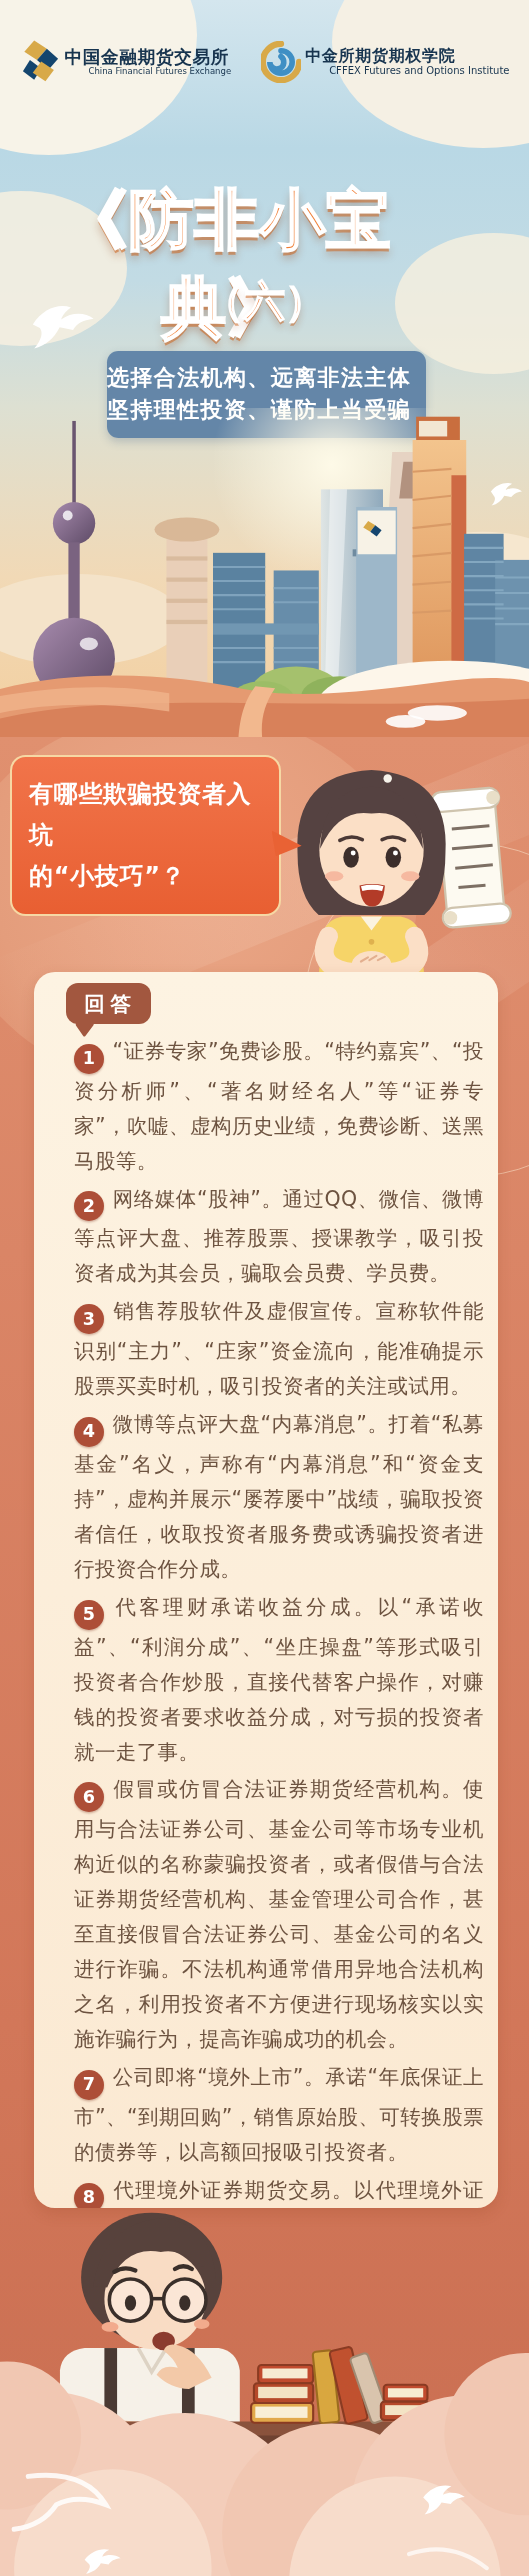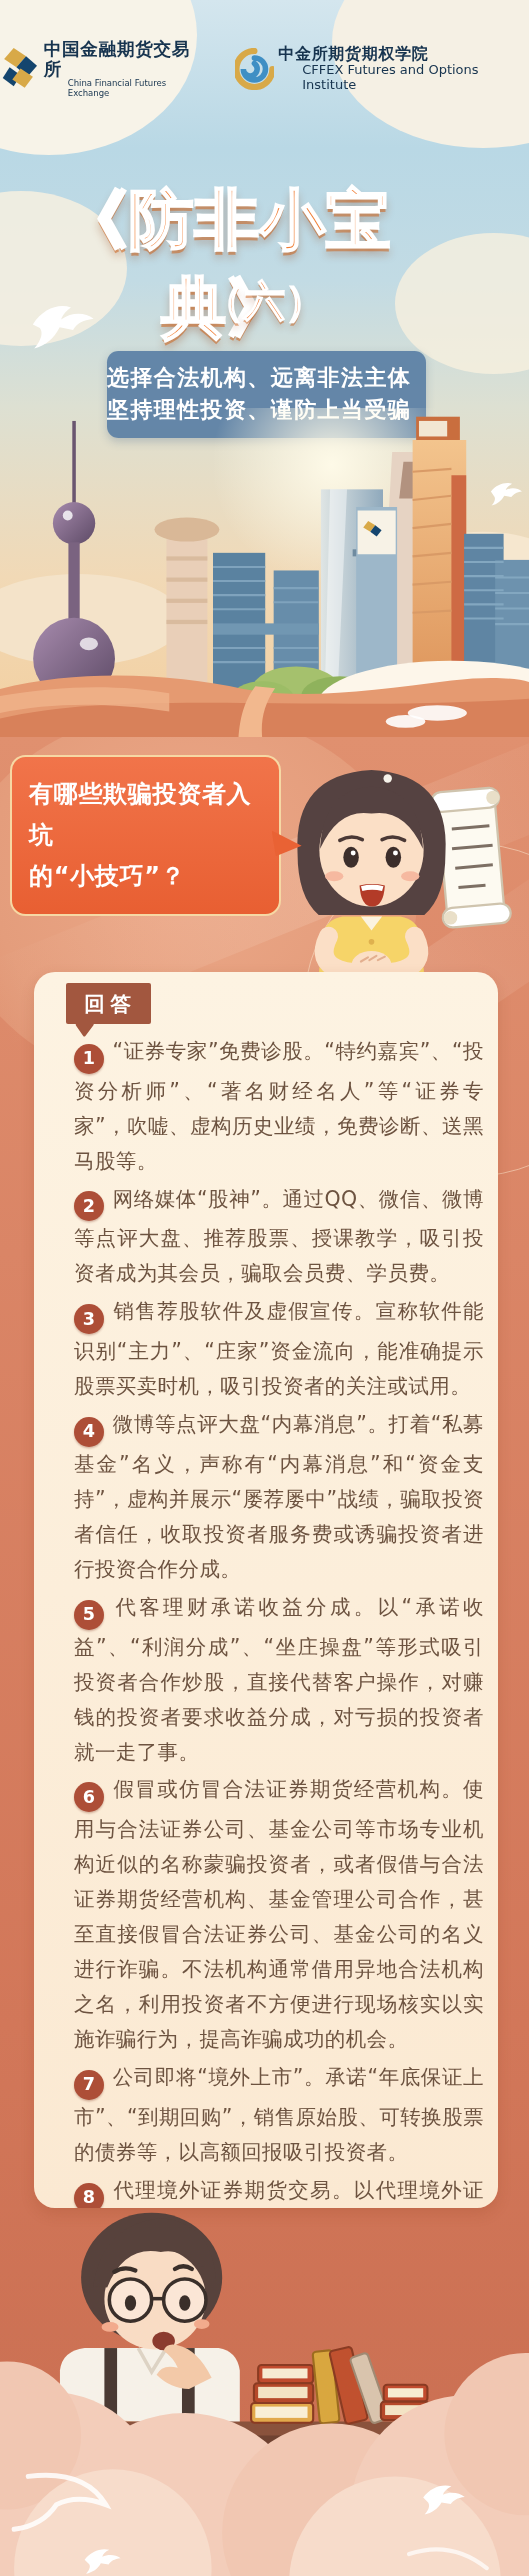--- a/index.html
+++ b/index.html
@@ -17,21 +17,21 @@
   .cloud.c1{left:-99px;top:-85px;width:296px;height:240px;background:#f7f3e8;}
   .cloud.c2{right:-106px;top:-64px;width:303px;height:212px;background:#f5f0e4;}
   .cloud.c3{left:-85px;top:191px;width:212px;height:155px;background:rgba(247,240,224,.85);}
   .cloud.c4{right:-64px;top:233px;width:198px;height:141px;background:rgba(248,240,222,.8);}
   .header-logos{position:absolute;top:39px;left:0;width:529px;display:flex;justify-content:center;gap:30px;align-items:center;}
   .logo{display:flex;align-items:center;gap:4px;}
   .logo-texts{display:flex;flex-direction:column;line-height:1.15;}
   .logo-cn{font-size:17.6px;font-weight:bold;color:#17344f;letter-spacing:0.7px;}
   .logo-en{font-size:8.5px;color:#17344f;margin-left:24px;}
   .logo2 .logo-cn{font-size:16px;}
-  .logo2 .logo-en{font-size:13px;}
+  .logo2 .logo-en{font-size:10px;}
   
   .title{
     position:absolute;top:176px;left:0;width:454px;text-align:center;
     font-size:65px;font-weight:900;color:#f07d33;letter-spacing:0.7px;
     -webkit-text-stroke:2.1px #ffffff;
     text-shadow:0 3.5px 0 rgba(205,100,30,.55),0 7px 8.5px rgba(140,60,20,.35);
   }
   .volume{
     position:absolute;top:274px;left:0;width:529px;text-align:center;
     font-size:41px;font-weight:900;color:#ef7a35;
@@ -83,21 +83,21 @@
   .scroll{position:absolute;left:432px;top:48px;width:83px;height:151px;transform:rotate(-5deg);}
   
   .card{
     position:absolute;left:34px;top:972px;width:464px;height:1236px;
     background:linear-gradient(180deg,#fdf3e2 0%,#fbe9d2 100%);
     border-radius:21px;z-index:2;overflow:hidden;
     box-shadow:0 5.6px 14px rgba(140,60,30,.18);
   }
   .answer-label{
     position:relative;display:inline-block;margin:11.3px 0 2.8px 32px;
-    background:#a2573f;color:#ffffff;border-radius:2px;
+    background:#a2573f;color:#ffffff;border-radius:12px;
     padding:6.4px 14px 6.4px 18.3px;font-size:20.5px;font-weight:700;letter-spacing:5.6px;
   }
   .answer-label:after{
     content:"";position:absolute;left:11.3px;bottom:-7px;width:15.5px;height:15.5px;
     background:#a2573f;transform:rotate(55deg) skewX(18deg);border-radius:2.1px;z-index:-1;
   }
   .answer-items{
     padding:7px 14px 0 40px;font-size:20.5px;line-height:35px;color:#6d5340;
     text-align:justify;letter-spacing:0.4px;
   }

